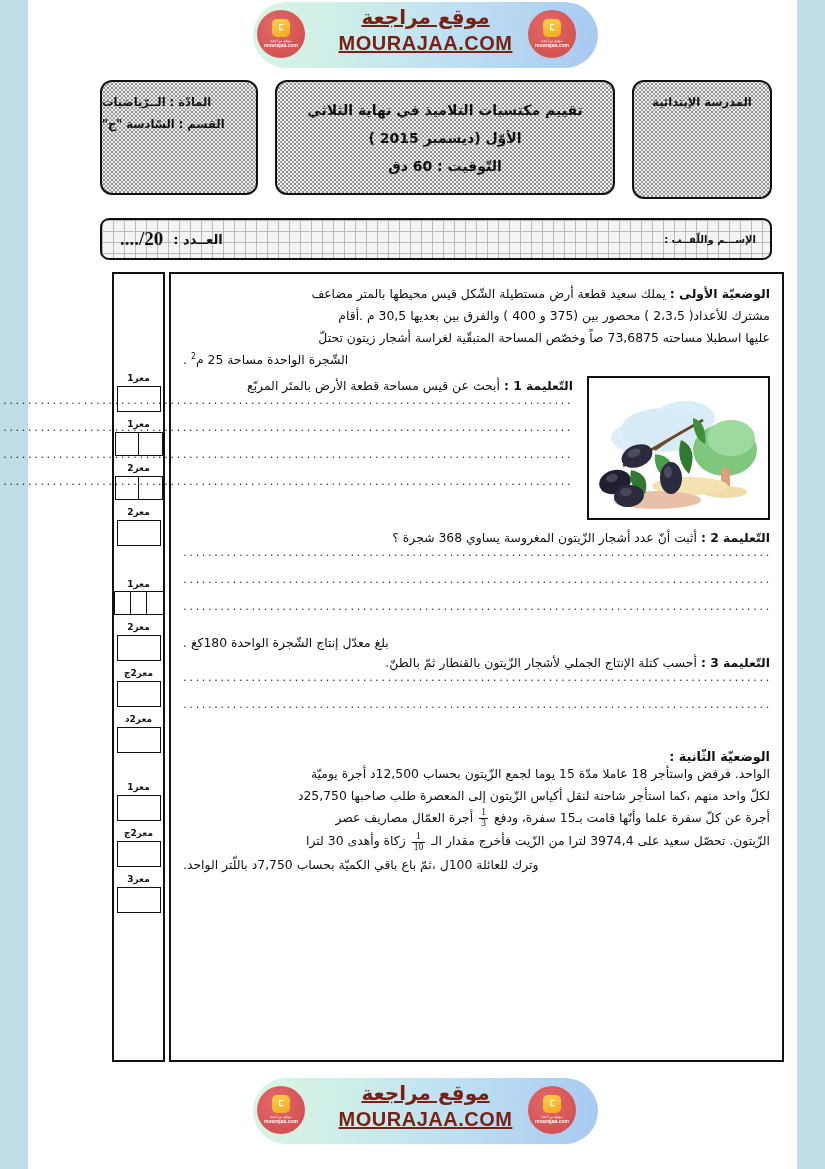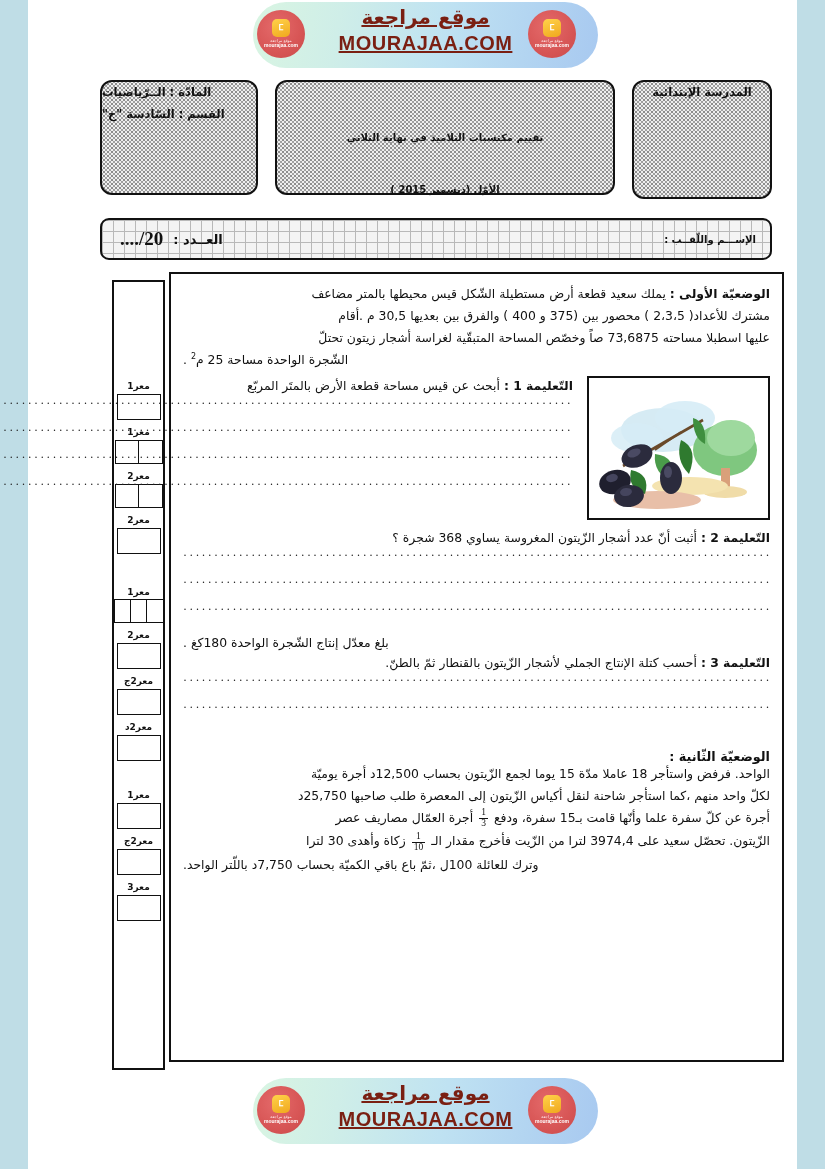--- a/index.html
+++ b/index.html
@@ -71,32 +71,32 @@
   }
   .hdr-box{
     border:2px solid #111;border-radius:12px;
     background-color:#efefef;
     background-image:
       radial-gradient(#8d8d8d 0.8px, transparent 0.9px),
       radial-gradient(#9a9a9a 0.7px, transparent 0.8px);
     background-size:4px 4px, 4px 4px;
     background-position:0 0, 2px 2px;
     display:flex;flex-direction:column;align-items:center;
-    box-sizing:border-box;
+    padding-top:10px;box-sizing:border-box;
     direction:rtl;
   }
   .hdr-school{width:140px;height:119px;}
   .hdr-center{width:340px;height:115px;justify-content:flex-start;padding-top:14px;}
   .hdr-subject{width:158px;height:115px;align-items:flex-end;padding-right:10px;}
   .hdr-line{
     font-family:"DejaVu Sans", sans-serif;
     font-size:11.5px;font-weight:bold;color:#111;
     line-height:1.9;white-space:nowrap;
   }
-  .hdr-center .hdr-line{font-size:10px;line-height:2.0;margin-top:32px;}
+  .hdr-center .hdr-line{font-size:14px;line-height:2.0;}
 
   
   .name-strip{
     position:absolute;left:72px;top:218px;width:672px;height:42px;
     border:2px solid #111;border-radius:9px;
     background-color:#f4f4f4;
     background-image:
       linear-gradient(to right, #b9b9b9 1px, transparent 1px),
       linear-gradient(to bottom, #b9b9b9 1px, transparent 1px);
     background-size:11px 11px;
@@ -124,21 +124,21 @@
   .exam-body{
     width:615px;height:790px;
     border:2px solid #111;box-sizing:border-box;
     padding:8px 12px 6px 12px;
     direction:rtl;position:relative;background:#fff;
   }
   .score-col{
     width:53px;height:790px;margin-right:4px;
     border:2px solid #111;box-sizing:border-box;
     display:flex;flex-direction:column;align-items:center;
-    padding-top:100px;background:#fff;margin-top:8px;
+    padding-top:100px;background:#fff;
   }
 
   
   .para{
     font-family:"DejaVu Sans", sans-serif;
     font-size:12.4px;color:#111;line-height:1.62;
     text-align:justify;text-justify:inter-word;
     margin:0 0 2px 0;
   }
   .para-first{margin-top:2px;}

